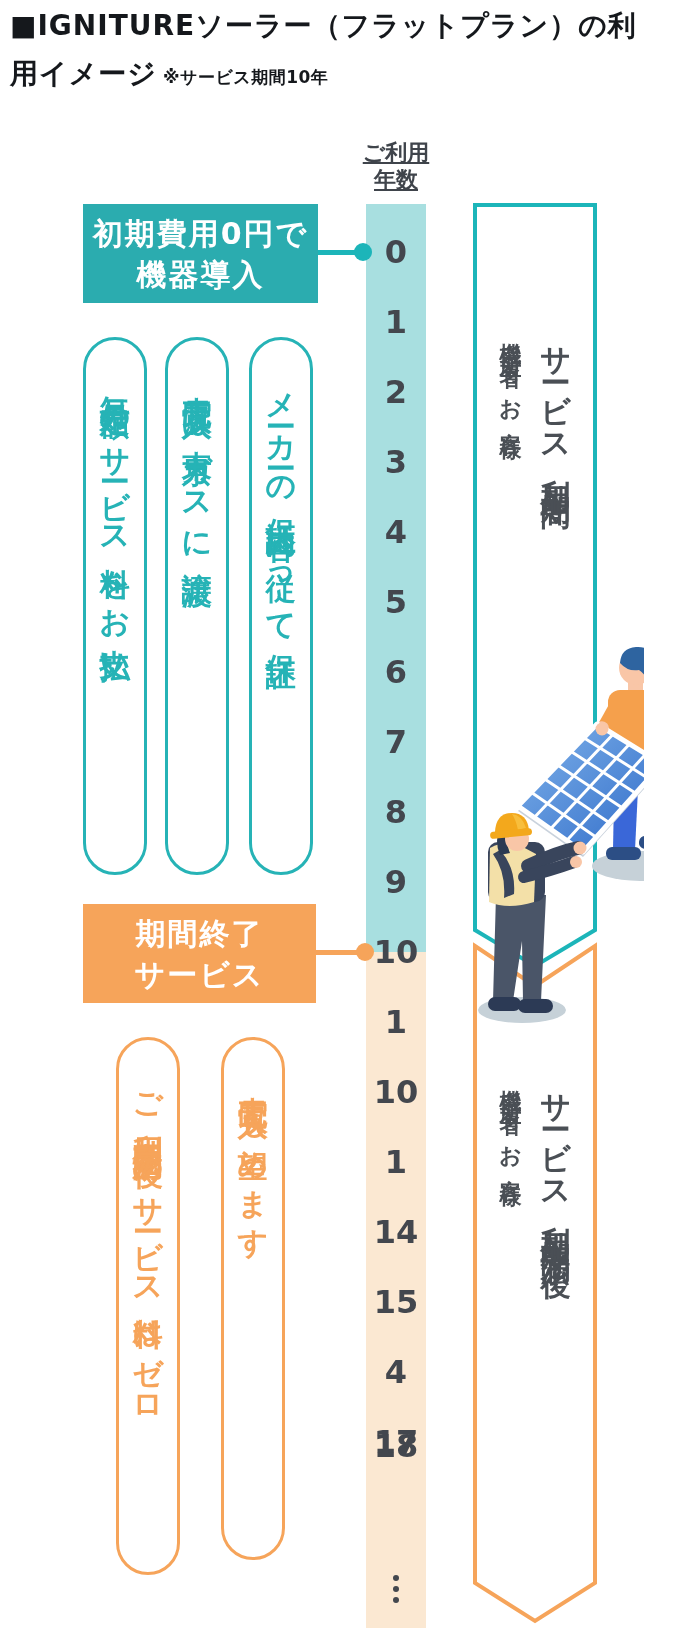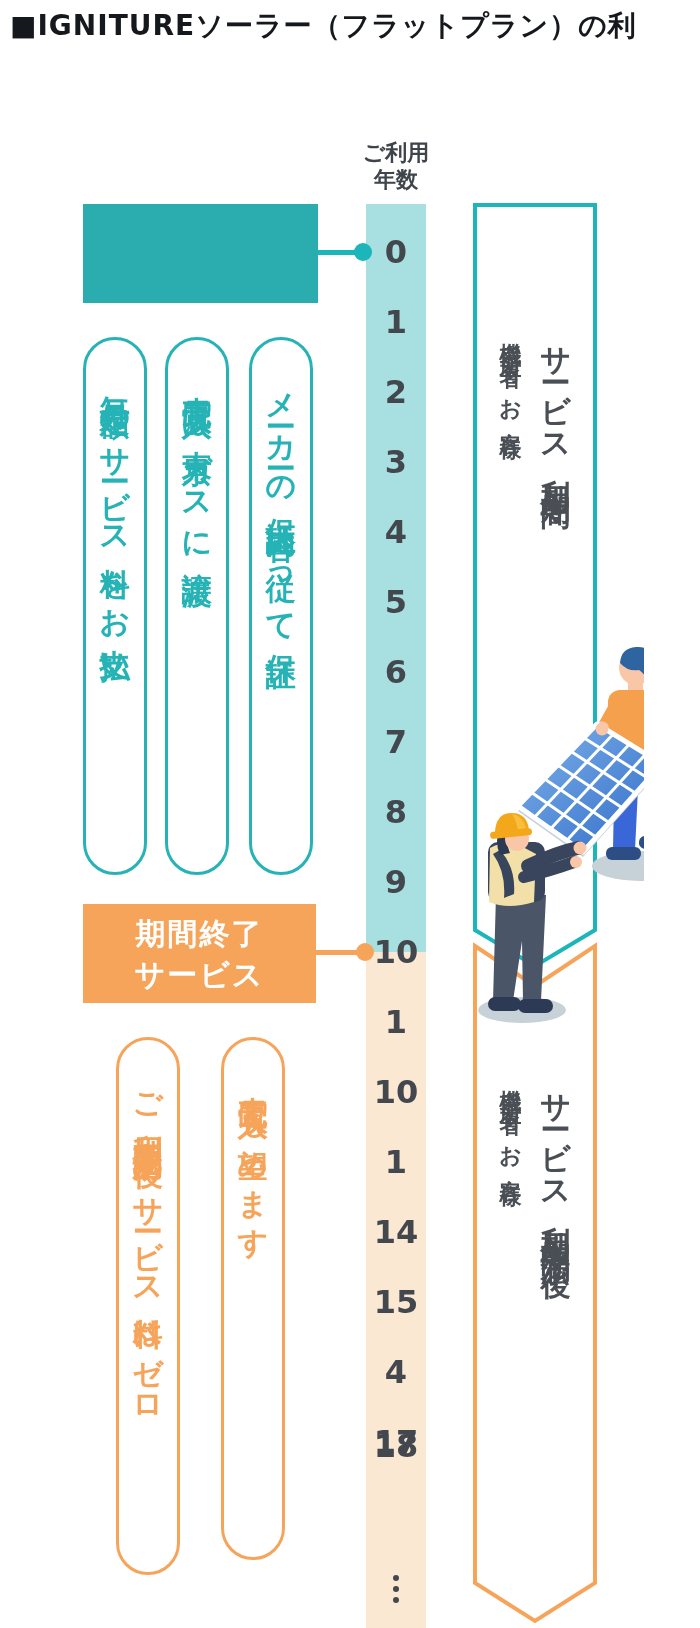--- a/index.html
+++ b/index.html
@@ -6,21 +6,21 @@
   .canvas{
     position:relative;width:644px;height:1628px;background:#ffffff;overflow:hidden;
     font-family:"DejaVu Sans","Liberation Sans",sans-serif;
   }
   
   .title-block{position:absolute;left:10px;top:2px;width:680px;color:#15181c;}
   .title-line{font-size:28px;font-weight:bold;line-height:48px;letter-spacing:1px;white-space:nowrap;}
   .title-note{font-size:17px;font-weight:bold;letter-spacing:0.5px;margin-left:6px;}
   
   .col-header{position:absolute;left:356px;top:139px;width:80px;text-align:center;
-    font-size:22px;font-weight:bold;color:#3f444b;line-height:27px;}
+    font-size:22px;font-weight:bold;color:#3f444b;line-height:27px;text-decoration:underline;}
   .timeline-col{position:absolute;left:366px;top:204px;width:60px;height:1424px;}
   .seg-service{position:absolute;left:0;top:0;width:100%;height:748px;background:#a8dfe0;}
   .seg-post{position:absolute;left:0;top:748px;width:100%;height:676px;background:#fbe8d2;}
   .year{position:absolute;left:0;width:100%;height:70px;line-height:70px;text-align:center;
     font-size:32px;font-weight:bold;color:#43474e;}
   .dotcol{position:absolute;left:0;top:1366px;width:100%;}
   .dotcol .dot{width:6px;height:6px;border-radius:50%;background:#43474e;margin:5px auto;}
   
   .event-box{position:absolute;display:flex;flex-direction:column;justify-content:center;align-items:center;
     color:#ffffff;font-size:30px;font-weight:bold;line-height:41px;letter-spacing:2px;text-align:center;}
@@ -53,20 +53,21 @@
     letter-spacing:6px;line-height:28px;}
   .illus{position:absolute;left:440px;top:590px;pointer-events:none;}
 </style>
 </head>
 <body>
 
 <div class="canvas">
 
   <div class="title-block">
     <div class="title-line">■IGNITUREソーラー（フラットプラン）の利</div>
+    <div class="title-line"><span>用イメージ</span><span class="title-note">※サービス期間10年</span></div>
   </div>
 
   <div class="col-header">
     <div>ご利用</div>
     <div>年数</div>
   </div>
 
   <div class="timeline-col">
     <div class="seg-service"></div>
     <div class="seg-post"></div>
@@ -90,20 +91,22 @@
     <div class="year" style="top:1203px">17</div>
     <div class="year" style="top:1207px">18</div>
     <div class="dotcol">
       <div class="dot"></div>
         <div class="dot"></div>
         <div class="dot"></div>
     </div>
   </div>
 
   <div class="event-box start-box">
+    <div>初期費用0円で</div>
+    <div>機器導入</div>
   </div>
   <div class="conn teal"></div>
   <div class="conn-dot teal"></div>
 
   <div class="event-box end-box">
     <div>期間終了</div>
     <div>サービス</div>
   </div>
   <div class="conn orange"></div>
   <div class="conn-dot orange"></div>

